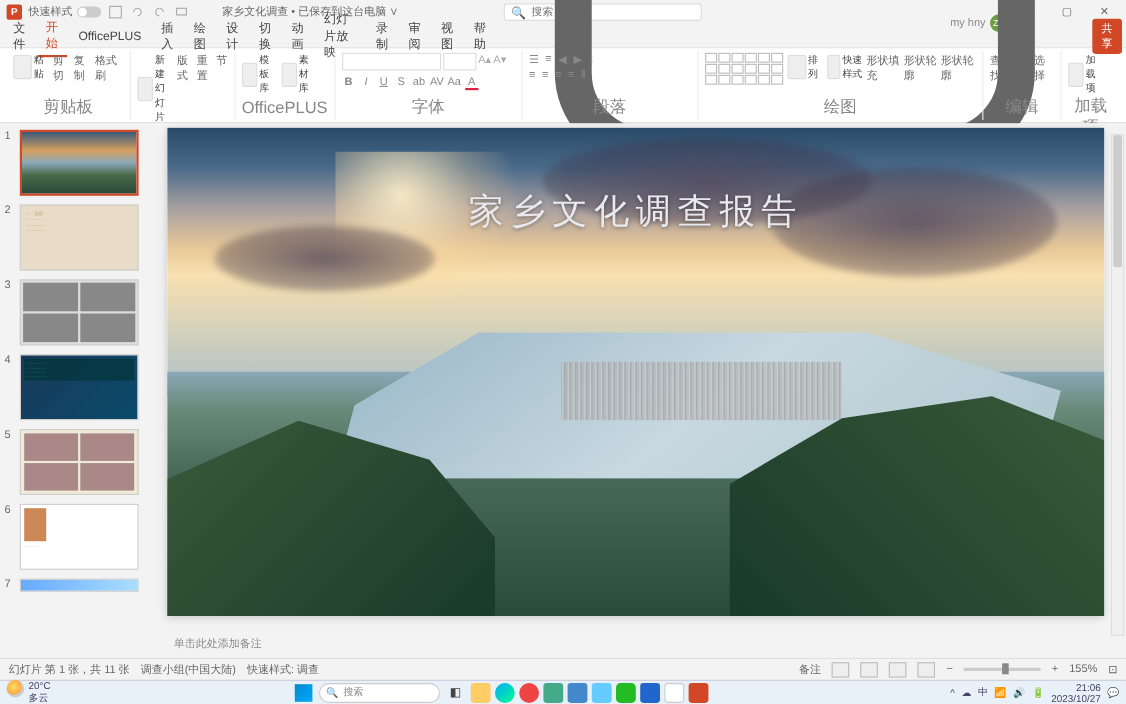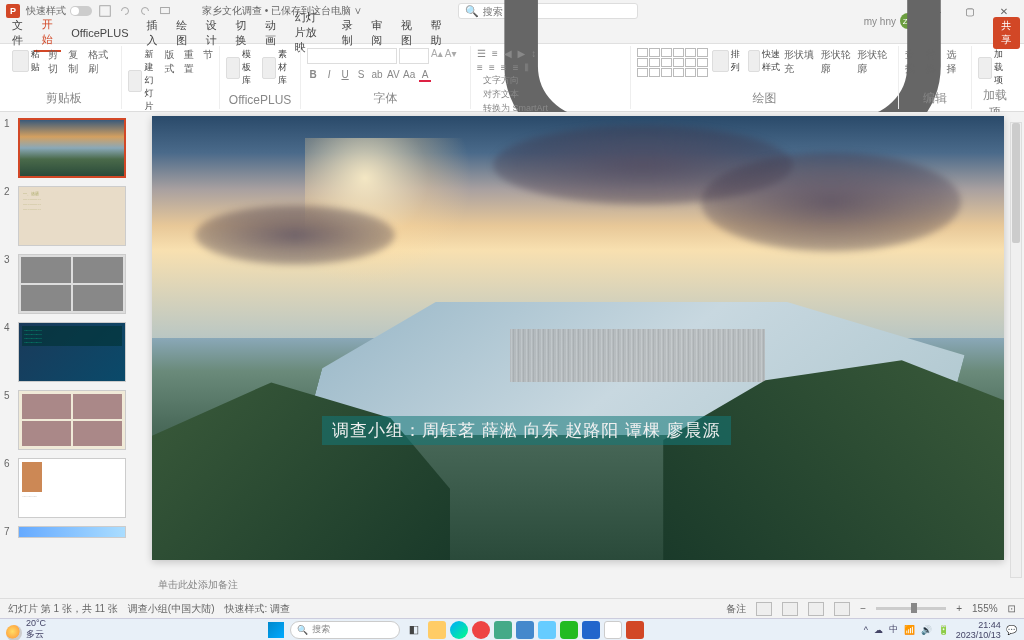--- a/index.html
+++ b/index.html
@@ -18,21 +18,21 @@
 .titlebar .avatar { width:16px; height:16px; border-radius:50%; background:#6b9e3f; color:#fff; display:flex; align-items:center; justify-content:center; font-size:8px; }
 .titlebar .winbtn { width:28px; height:18px; display:flex; align-items:center; justify-content:center; color:#666; font-size:10px; }
 .tabs { height:22px; background:#f3f3f3; display:flex; align-items:center; padding:0 4px; gap:2px; border-bottom:1px solid #e0e0e0; }
 .tabs .tab { padding:3px 8px; font-size:11px; color:#444; cursor:pointer; }
 .tabs .tab.active { border-bottom:2px solid #d24726; color:#d24726; }
 .tabs .tabspacer { flex:1; }
 .tabs .sharebtn { background:#d24726; color:#fff; padding:2px 8px; border-radius:3px; font-size:10px; }
 .ribbon { height:68px; background:#fff; border-bottom:1px solid #ddd; display:flex; padding:2px 6px; }
 .ribbon .group { border-right:1px solid #eee; padding:2px 6px; display:flex; flex-direction:column; justify-content:space-between; }
 .ribbon .group-body { display:flex; gap:4px; align-items:flex-start; }
-.ribbon .group-label { font-size:12px; color:#888; text-align:center; }
+.ribbon .group-label { font-size:15px; color:#888; text-align:center; }
 .ribbon .bigbtn { display:flex; flex-direction:row; align-items:center; gap:2px; width:32px; }
 .ribbon .bigbtn .ico { width:22px; height:22px; background:#eee; border:1px solid #ddd; border-radius:2px; }
 .ribbon .bigbtn span { font-size:9px; }
 .ribbon .smallopts { display:flex; flex-direction:row; gap:2px; font-size:10px; color:#666; }
 .ribbon .fontselect { width:90px; height:16px; border:1px solid #ddd; background:#fff; font-size:9px; padding:0 4px; color:#aaa; }
 .ribbon .sizeselect { width:30px; height:16px; border:1px solid #ddd; background:#fff; font-size:9px; color:#aaa; }
 .ribbon .fontbtns { display:flex; gap:4px; margin-top:2px; }
 .ribbon .fontbtns span { font-size:10px; color:#888; width:12px; text-align:center; }
 .ribbon .parabtns { display:flex; gap:6px; font-size:10px; color:#888; }
 .ribbon .shape-grid { display:grid; grid-template-columns:repeat(6,11px); gap:1px; }
@@ -68,21 +68,21 @@
 .city { position:absolute; top:48%; left:42%; width:30%; height:12%; background:repeating-linear-gradient(90deg,#aaa 0px,#ccc 2px,#999 3px,#bbb 5px); opacity:.7; }
 .slide-title { position:absolute; top:55px; left:50%; transform:translateX(-50%); font-size:32px; color:#e8e8f0; letter-spacing:6px; text-shadow:0 1px 4px rgba(0,0,0,.4); white-space:nowrap; }
 .slide-subtitle { position:absolute; bottom:115px; left:170px; font-size:17px; color:#f0f0f0; background:rgba(20,120,120,.55); padding:3px 10px; letter-spacing:1px; }
 .notes { height:16px; font-size:10px; color:#888; padding:18px 6px; }
 .statusbar { height:20px; background:#f3f3f3; border-top:1px solid #ddd; display:flex; align-items:center; padding:0 8px; gap:10px; font-size:10px; color:#666; }
 .statusbar .spacer { flex:1; }
 .statusbar .viewbtn { width:16px; height:14px; border:1px solid #bbb; background:#eee; }
 .statusbar .zoomslider { width:70px; height:3px; background:#ccc; position:relative; }
 .statusbar .zoomslider::after { content:""; position:absolute; width:6px; height:10px; background:#888; top:-4px; left:50%; }
 .taskbar { height:22px; background:#e8f0f8; border-top:1px solid #ccd; display:flex; align-items:center; padding:0 6px; gap:4px; }
-.taskbar .weather { display:flex; align-items:flex-end; gap:4px; font-size:9px; color:#446; }
+.taskbar .weather { display:flex; align-items:flex-start; gap:4px; font-size:9px; color:#446; }
 .taskbar .wicon { width:16px; height:16px; background:radial-gradient(circle at 40% 40%,#fd6,#fa4 50%,#ccc 55%); border-radius:50%; }
 .taskbar .spacer { flex:1; }
 .taskbar .tbtn { width:20px; height:18px; display:flex; align-items:center; justify-content:center; border-radius:3px; }
 .taskbar .winlogo { background:linear-gradient(135deg,#08c,#0af); width:16px; height:16px; }
 .taskbar .searchbar { width:110px; height:18px; background:#fff; border:1px solid #ccc; border-radius:9px; display:flex; align-items:center; padding:0 6px; gap:4px; font-size:9px; color:#888; }
 .taskbar .tray { display:flex; align-items:center; gap:6px; font-size:9px; color:#446; }
 .taskbar .appico { width:18px; height:18px; border-radius:3px; }
 .scrollbar-v { position:absolute; right:2px; top:10px; bottom:20px; width:12px; background:#f0f0f0; border:1px solid #ddd; }
 .scrollbar-v .thumb-sb { position:absolute; top:0; left:1px; right:1px; height:120px; background:#ccc; border-radius:2px; }
 </style>
@@ -217,25 +217,20 @@
         <span>↕</span>
       </div>
       <div class="parabtns">
         <span>≡</span>
         <span>≡</span>
         <span>≡</span>
         <span>≡</span>
         <span>⫴</span>
       </div>
     </div>
-    <div style="display:flex;flex-direction:column;font-size:9px;color:#888;gap:1px;margin-left:6px;">
-      <span>文字方向</span>
-      <span>对齐文本</span>
-      <span>转换为 SmartArt</span>
-    </div>
     <div class="group-label">段落</div>
   </div>
   <div class="group">
     <div class="group-body">
       <div class="shape-grid">
         <div></div>
           <div></div>
           <div></div>
           <div></div>
           <div></div>
@@ -346,21 +341,21 @@
         <div class="sunrays"></div>
         <div class="cloud" style="top:2%;left:40%;width:300px;height:80px;"></div>
         <div class="cloud" style="top:8%;right:5%;width:260px;height:100px;"></div>
         <div class="cloud" style="top:20%;left:5%;width:200px;height:60px;"></div>
         <div class="land"></div>
         <div class="river"></div>
         <div class="city"></div>
         <div class="hill-left"></div>
         <div class="hill-right"></div>
       </div>
-      <div class="slide-subtitle">调查小组：周钰茗  薛淞 向东 赵路阳 谭棵 廖晨源</div>
+      <div class="slide-title">家乡文化调查报告</div>
     </div>
     <div class="notes">单击此处添加备注</div>
     <div class="scrollbar-v">
         <div class="thumb-sb"></div>
       </div>
   </div>
 </div>
 
 <div class="statusbar">
   <span>幻灯片 第 1 张，共 11 张</span>
@@ -408,18 +403,18 @@
   <div class="appico" style="background:#d24726;"></div>
   <div class="spacer"></div>
   <div class="tray">
     <span>^</span>
     <span>☁</span>
     <span>中</span>
     <span>📶</span>
     <span>🔊</span>
     <span>🔋</span>
     <div style="text-align:right;">
-      <div>21:44</div>
-      <div>2023/10/13</div>
+      <div>21:06</div>
+      <div>2023/10/27</div>
     </div>
     <span>💬</span>
   </div>
 </div>
 
 </body></html>

